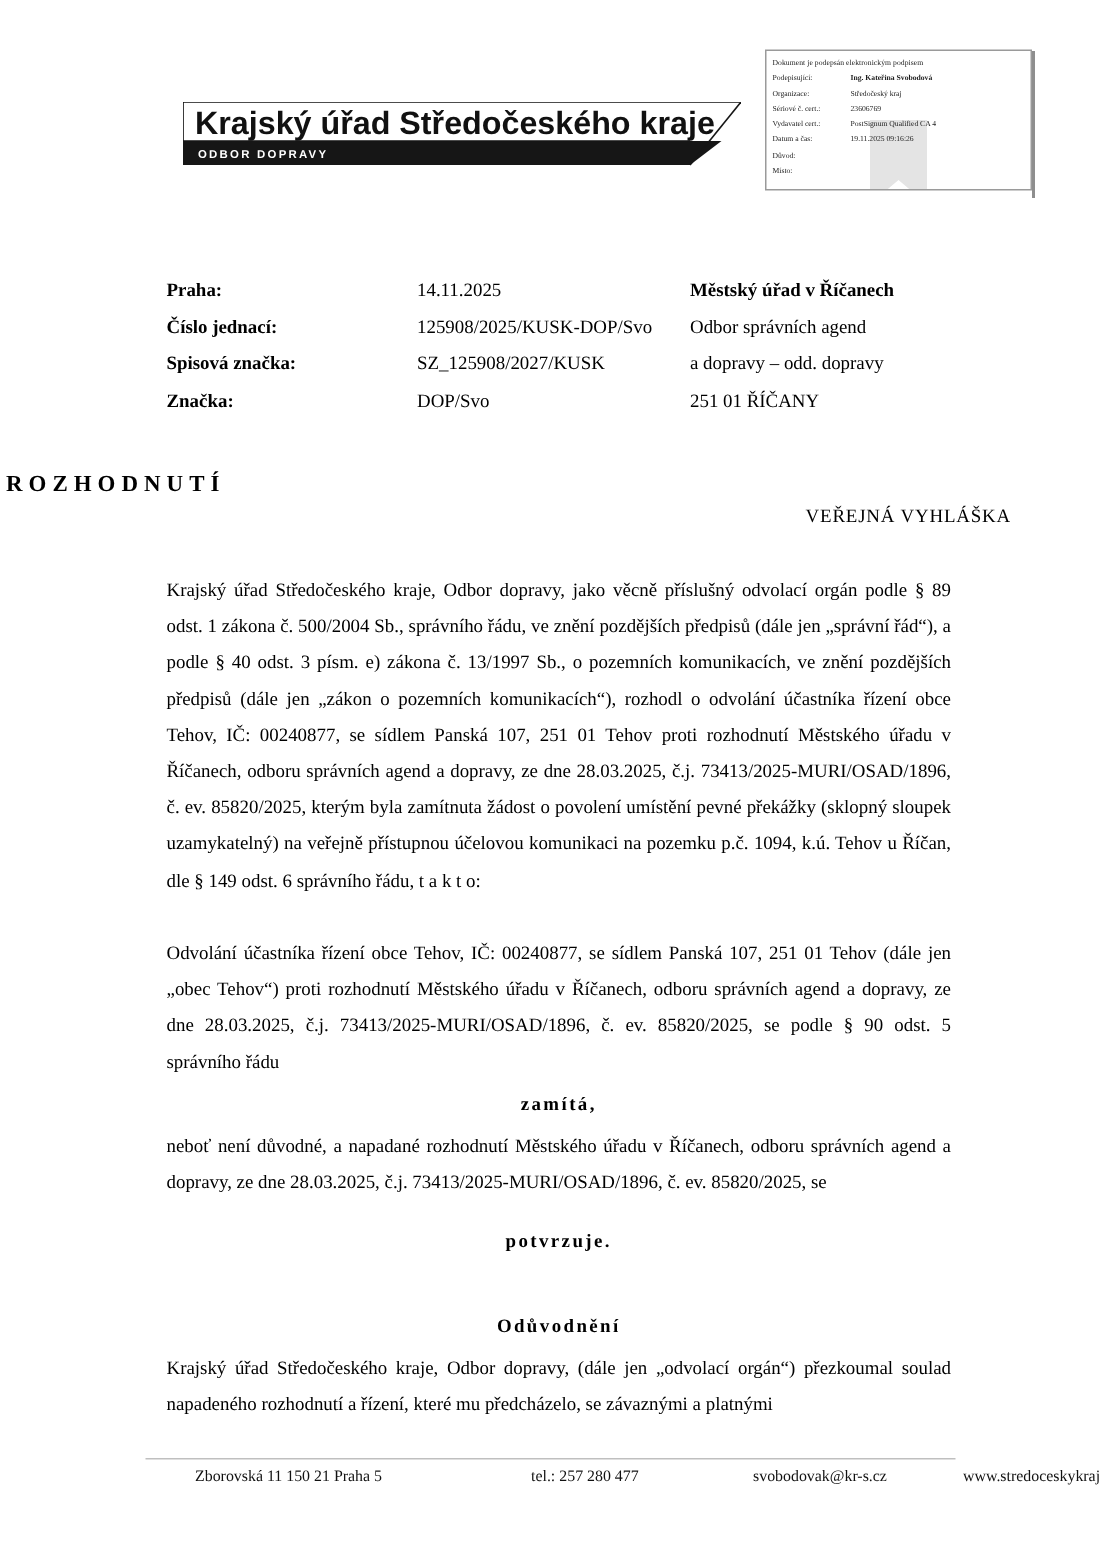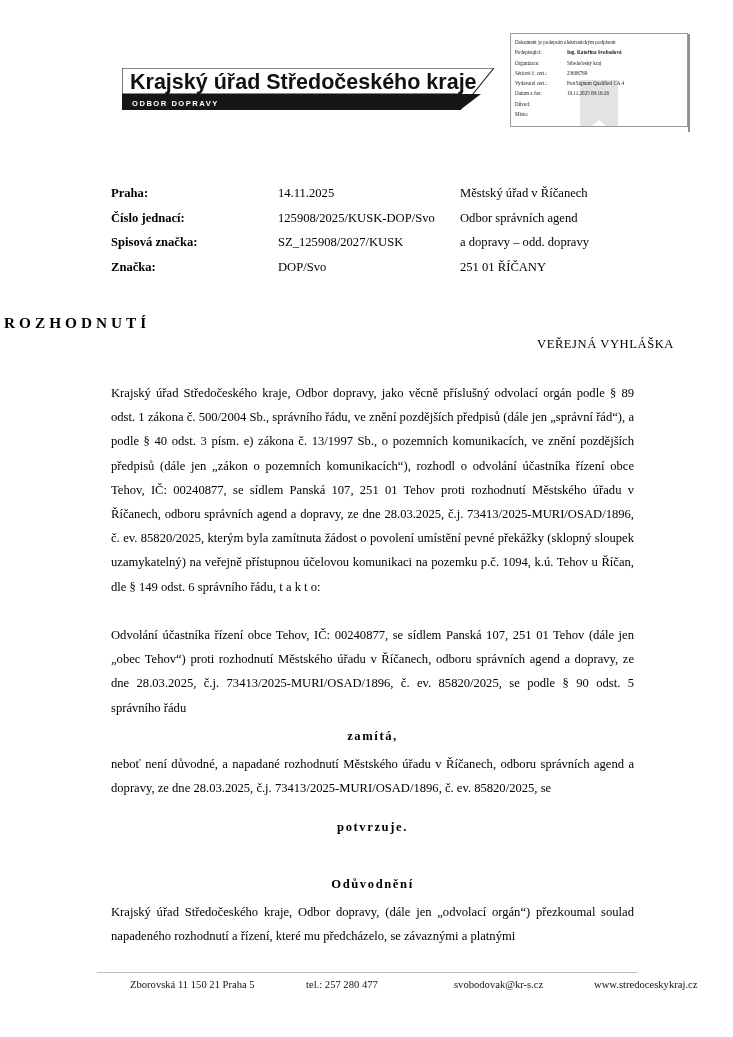--- a/index.html
+++ b/index.html
@@ -107,21 +107,21 @@
   .meta-value {
     width: 182px;
     flex: 0 0 182px;
     font-size: 12.6px;
   }
   .addr-value {
     flex: 1 1 auto;
     font-size: 12.6px;
     white-space: nowrap;
   }
-  .addr-value.b { font-weight: normal; }
+  .addr-value.b { font-weight: bold; }
 
   
   #doc-title {
     position: absolute;
     left: 0;
     top: 314px;
     width: 733px;
     text-align: left;
     font-size: 15.3px;
     font-weight: bold;
@@ -180,21 +180,21 @@
     position: absolute;
     left: 97px;
     top: 979px;
     width: 545px;
     display: flex;
     font-size: 10.6px;
     z-index: 2;
     color: #111;
   }
   #footer .f-addr { flex: 0 0 176px; margin-left: 33px; }
-  #footer .f-tel  { flex: 0 0 148px; }
+  #footer .f-tel  { flex: 0 0 148px; margin-left: 48px; }
   #footer .f-mail { flex: 0 0 140px; }
   #footer .f-web  { flex: 1 1 auto; text-align: left; }
 </style>
 </head>
 <body>
 
 <div id="signature-box">
   <svg id="signature-watermark" viewBox="0 0 46 56" aria-hidden="true">
     <path d="M4 0 H42 V56 L23 40 L4 56 Z" fill="#c9c9c9"></path>
   </svg>

